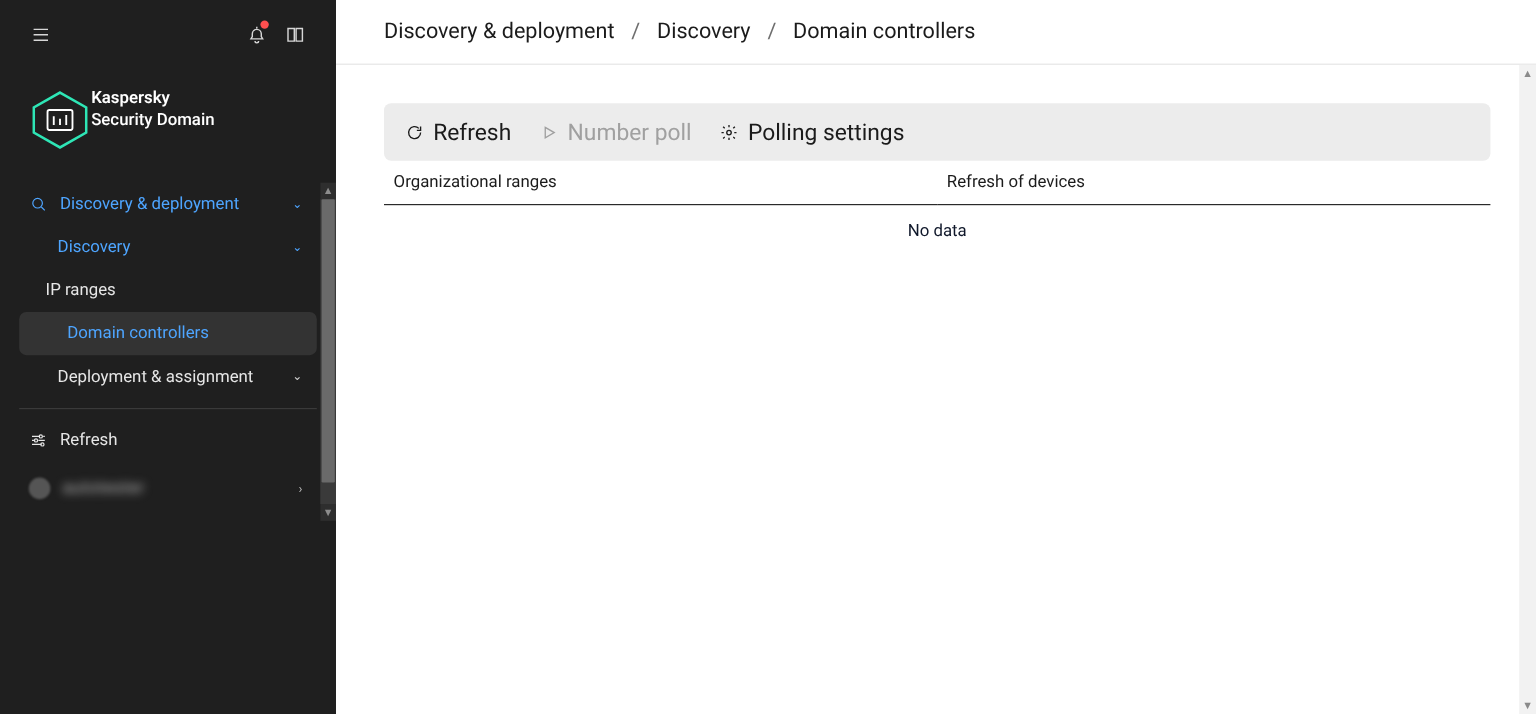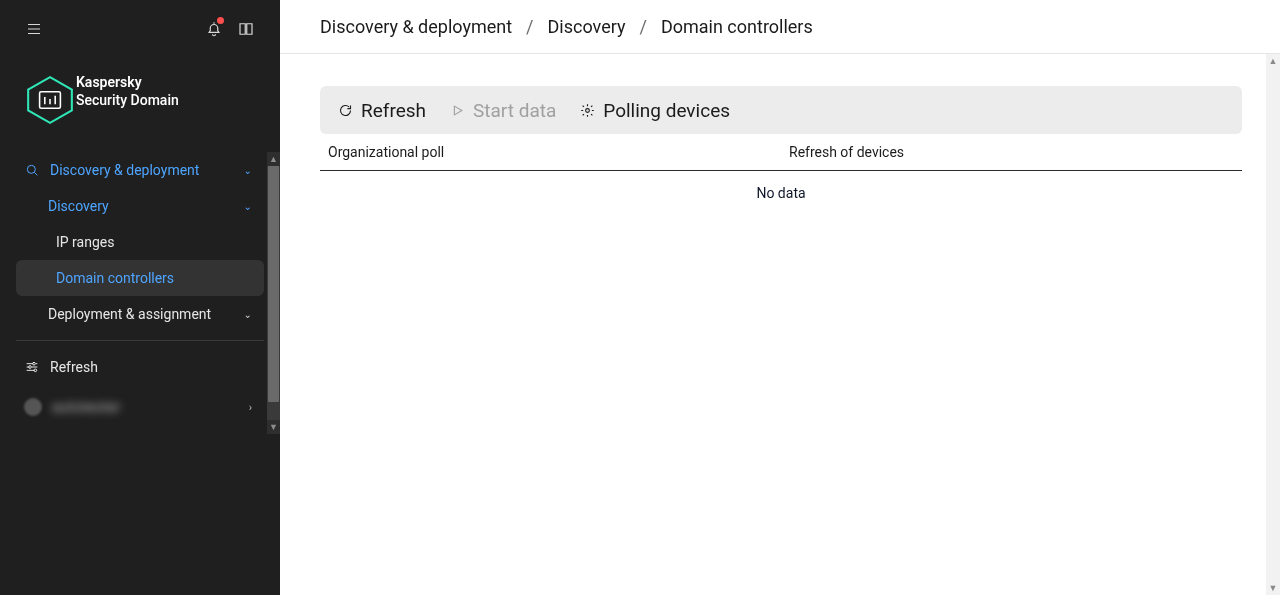--- a/index.html
+++ b/index.html
@@ -82,21 +82,21 @@
     cursor: pointer;
     color: #e6e6e6;
     font-size: 14px;
     position: relative;
     white-space: nowrap;
   }
   .nav-item.level1.has-icon { padding-left: 24px; }
   .nav-item .nav-icon { width: 16px; height: 16px; margin-right: 10px; display:flex; align-items:center; justify-content:center; }
   .nav-item .nav-icon svg { width:16px; height:16px; stroke: currentColor; fill:none; stroke-width:1.5; }
   .nav-item.level2 { padding-left: 48px; }
-  .nav-item.level3 { padding-left: 56px; }
+  .nav-item.level3 { padding-left: 38px; }
   .nav-item.active-parent { color: #4ea5ff; }
   .nav-item.selected {
     background: #333333;
     border-radius: 6px;
     margin: 0 16px 0 16px;
     padding-left: 40px;
     color: #4ea5ff;
   }
   .nav-item .chev {
     position: absolute; right: 28px; top: 50%; transform: translateY(-50%);
@@ -306,35 +306,35 @@
           <div class="tbtn">
             <svg viewBox="0 0 24 24">
                 <path d="M20 12a8 8 0 1 1-2.34-5.66M20 4v5h-5"></path>
               </svg>
             <span>Refresh</span>
           </div>
           <div class="tbtn disabled">
             <svg viewBox="0 0 24 24">
                 <path d="M7 5l12 7-12 7z"></path>
               </svg>
-            <span>Start data</span>
+            <span>Number poll</span>
           </div>
           <div class="tbtn">
             <svg viewBox="0 0 24 24">
                 <circle cx="12" cy="12" r="3"></circle>
                 <path d="M12 2v3M12 19v3M4.2 4.2l2.1 2.1M17.7 17.7l2.1 2.1M2 12h3M19 12h3M4.2 19.8l2.1-2.1M17.7 6.3l2.1-2.1"></path>
               </svg>
-            <span>Polling devices</span>
+            <span>Polling settings</span>
           </div>
         </div>
 
         <table class="grid">
           <thead>
             <tr>
-              <th>Organizational poll</th>
+              <th>Organizational ranges</th>
               <th>Refresh of devices</th>
             </tr>
           </thead>
         </table>
         <div class="nodata">No data</div>
 
       </div>
 
       <div class="vscroll">
         <div class="arrow">▲</div>

